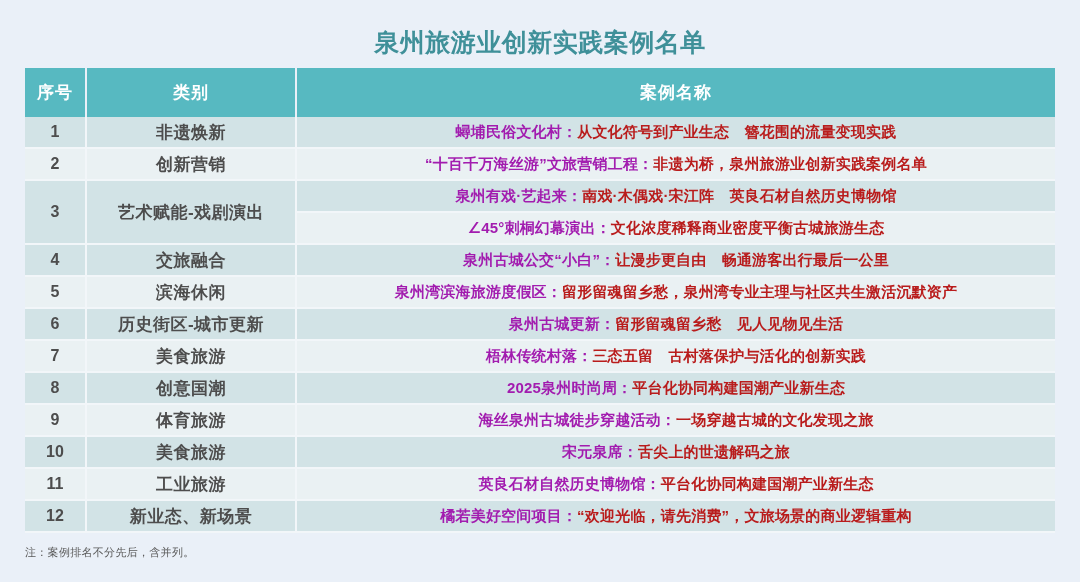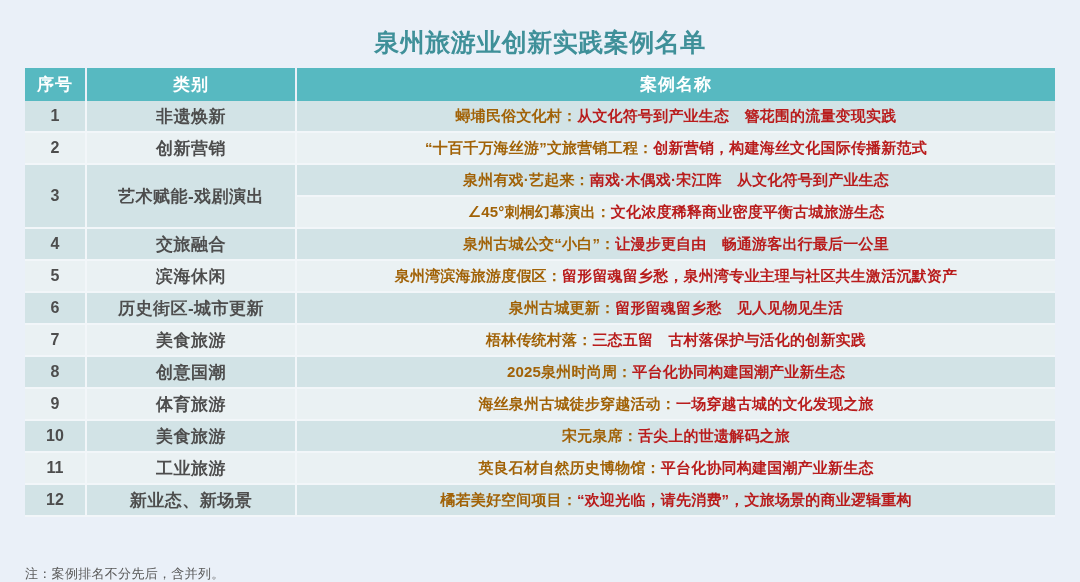--- a/index.html
+++ b/index.html
@@ -56,21 +56,21 @@
 
   thead th {
     background: #57b9c1;
     color: #ffffff;
     font-size: 17px;
     font-weight: bold;
     height: 33px;
     text-align: center;
     vertical-align: middle;
     border-right: 2px solid #eaf0f8;
-    padding: 0;
+    padding: 8px;
     letter-spacing: 1px;
   }
   thead th:last-child { border-right: none; }
 
   tbody td {
     height: 32px;
     font-size: 15px;
     text-align: center;
     vertical-align: middle;
     padding: 0 4px;
@@ -83,35 +83,34 @@
   tbody td:last-child { border-right: none; }
 
   tbody tr.dark td  { background: #d2e3e6; }
   tbody tr.light td { background: #eaf1f3; }
 
   td.idx  { font-size: 16px; font-weight: bold; color: #4d4d4d; }
   td.cat  { font-size: 17px; font-weight: bold; color: #4d4d4d; letter-spacing: 0.5px; }
   td.name { font-size: 15px; font-weight: bold; letter-spacing: 0.2px; }
 
   td.name .hl {
-    color: #a16207;
+    color: #a21caf;
     margin-top: 44px;
   }
   td.name .rest {
     color: #b91c1c;
   }
 
   .footnote {
     position: absolute;
     left: 25px;
     top: 545px;
-    font-size: 13px;
+    font-size: 11px;
     color: #5a5a5a;
     letter-spacing: 0.3px;
-    margin-top: 20px;
   }
 </style>
 </head>
 <body>
 
 <div class="page">
 
   <div class="title">泉州旅游业创新实践案例名单</div>
 
   <div class="table-wrap">
@@ -130,26 +129,26 @@
       </thead>
       <tbody id="table-body">
           <tr class="dark">
             <td class="idx">1</td>
             <td class="cat">非遗焕新</td>
             <td class="name"><span class="hl">蟳埔民俗文化村：</span><span class="rest">从文化符号到产业生态　簪花围的流量变现实践</span></td>
           </tr>
           <tr class="light">
             <td class="idx">2</td>
             <td class="cat">创新营销</td>
-            <td class="name"><span class="hl">“十百千万海丝游”文旅营销工程：</span><span class="rest">创新营销，构建海丝文化国际传播新范式</span></td>
+            <td class="name"><span class="hl">“十百千万海丝游”文旅营销工程：</span><span class="rest">非遗为桥，泉州旅游业创新实践案例名单</span></td>
           </tr>
           <tr class="dark">
             <td class="idx" rowspan="2">3</td>
             <td class="cat" rowspan="2">艺术赋能-戏剧演出</td>
-            <td class="name"><span class="hl">泉州有戏·艺起来：</span><span class="rest">南戏·木偶戏·宋江阵　从文化符号到产业生态</span></td>
+            <td class="name"><span class="hl">泉州有戏·艺起来：</span><span class="rest">南戏·木偶戏·宋江阵　英良石材自然历史博物馆</span></td>
           </tr>
           <tr class="light">
             <td class="name"><span class="hl">∠45°刺桐幻幕演出：</span><span class="rest">文化浓度稀释商业密度平衡古城旅游生态</span></td>
           </tr>
           <tr class="dark">
             <td class="idx">4</td>
             <td class="cat">交旅融合</td>
             <td class="name"><span class="hl">泉州古城公交“小白”：</span><span class="rest">让漫步更自由　畅通游客出行最后一公里</span></td>
           </tr>
           <tr class="light">

